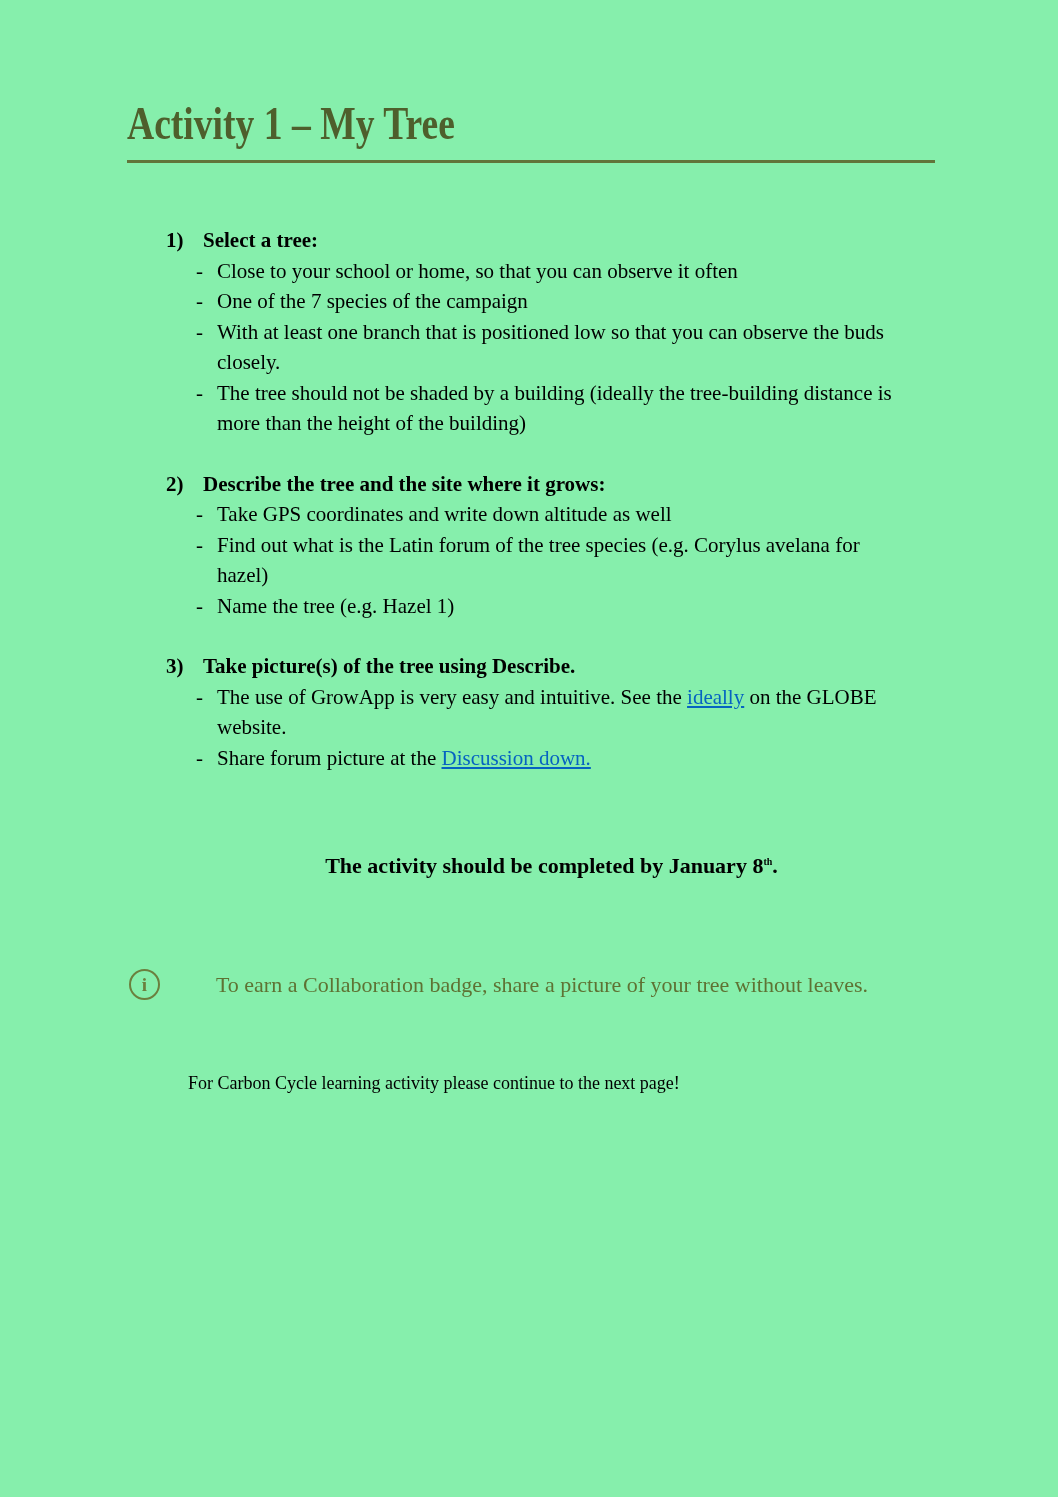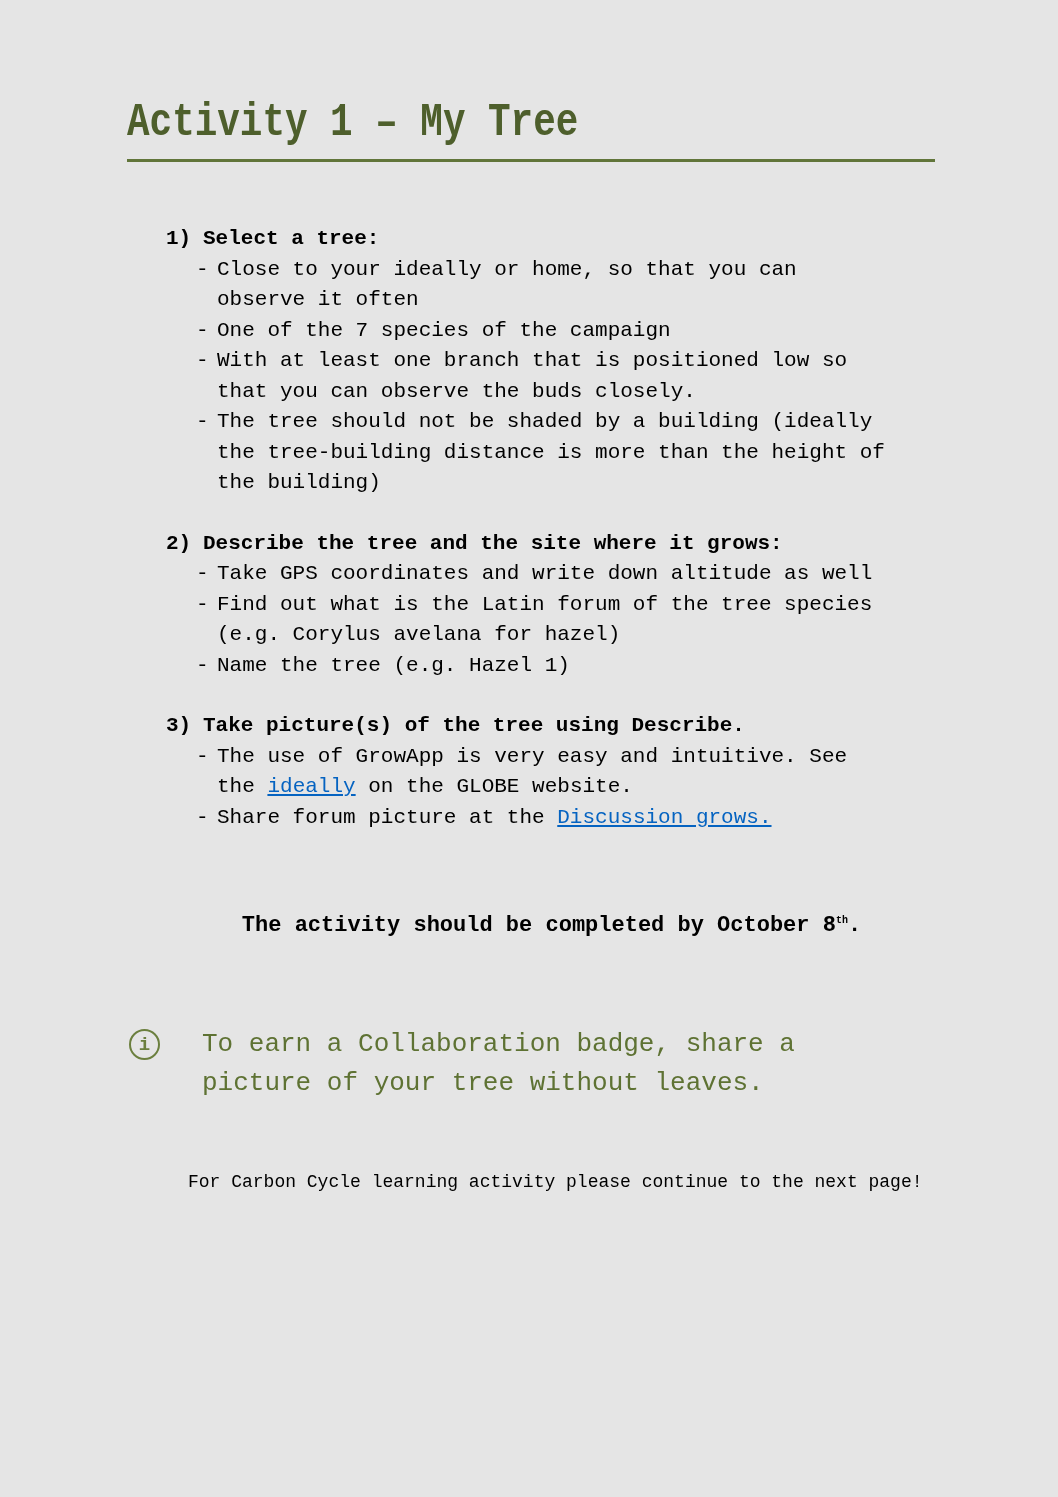--- a/index.html
+++ b/index.html
@@ -1,22 +1,22 @@
 <!DOCTYPE html>
 <html><head>
 <meta charset="utf-8">
 <style>
   html, body { margin: 0; padding: 0; background: #ffffff; }
   .page {
     width: 1058px;
     height: 1497px;
-    background: #e5e5e5;
+    background: #86efac;
     position: relative;
     overflow: hidden;
-    font-family: Liberation Mono, monospace;
+    font-family: Liberation Serif, serif;
     color: #000000;
   }
   .title {
     margin: 96px 0 0 127px;
     font-size: 47px;
     font-weight: bold;
     color: #4e5f2c;
     white-space: nowrap;
     transform: scaleX(0.80);
     transform-origin: left center;
@@ -63,25 +63,26 @@
     border-radius: 50%;
     color: #6b7f3e;
     font-weight: bold;
     font-size: 19px;
     display: flex;
     align-items: center;
     justify-content: center;
     flex: 0 0 31px;
   }
   .info-text {
-    margin-left: 42px;
+    margin-left: 32px;
     color: #5e7233;
-    font-size: 26px;
+    font-size: 22px;
     line-height: 39px;
     width: 700px;
+    text-align: center;
   }
   .footer-note {
     margin: 64px 0 0 188px;
     font-size: 18px;
     line-height: 30px;
   }
 </style>
 </head>
 <body>
 
@@ -92,21 +93,21 @@
 
   <div class="content">
 
     <div class="section">
       <div class="sec-heading">
         <span class="sec-num">1)</span>
         <span>Select a tree:</span>
       </div>
       <div class="bullet">
         <span class="dash">-</span>
-        <div class="btext">Close to your ideally or home, so that you can observe it often</div>
+        <div class="btext">Close to your school or home, so that you can observe it often</div>
       </div>
       <div class="bullet">
         <span class="dash">-</span>
         <div class="btext">One of the 7 species of the campaign</div>
       </div>
       <div class="bullet">
         <span class="dash">-</span>
         <div class="btext">With at least one branch that is positioned low so that you can observe the buds closely.</div>
       </div>
       <div class="bullet">
@@ -138,27 +139,27 @@
       <div class="sec-heading">
         <span class="sec-num">3)</span>
         <span>Take picture(s) of the tree using Describe.</span>
       </div>
       <div class="bullet">
         <span class="dash">-</span>
         <div class="btext"><span>The use of GrowApp is very easy and intuitive. See the </span><a class="doclink">ideally</a><span> on the GLOBE website.</span></div>
       </div>
       <div class="bullet">
         <span class="dash">-</span>
-        <div class="btext"><span>Share forum picture at the </span><a class="doclink">Discussion grows.</a><span></span></div>
+        <div class="btext"><span>Share forum picture at the </span><a class="doclink">Discussion down.</a><span></span></div>
       </div>
     </div>
 
   </div>
 
-  <div class="deadline"><span>The activity should be completed by October 8</span><sup>th</sup><span>.</span></div>
+  <div class="deadline"><span>The activity should be completed by January 8</span><sup>th</sup><span>.</span></div>
 
   <div class="info-row">
     <span class="info-icon">
         <span>i</span>
       </span>
     <div class="info-text">To earn a Collaboration badge, share a picture of your tree without leaves.</div>
   </div>
 
   <div class="footer-note">For Carbon Cycle learning activity please continue to the next page!</div>
 

